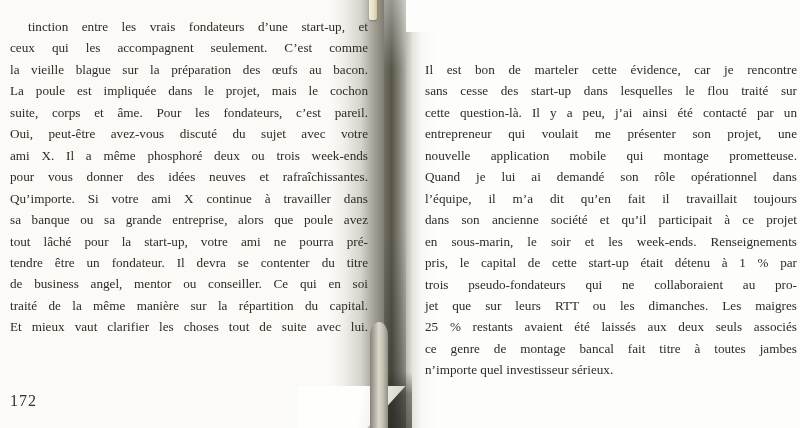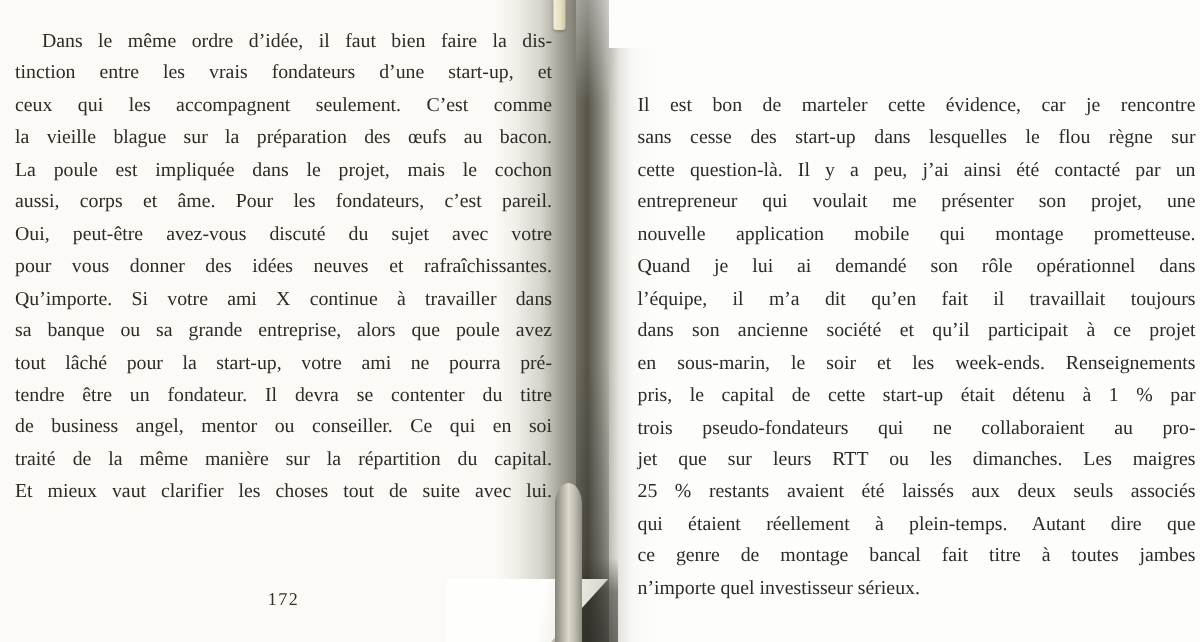--- a/index.html
+++ b/index.html
@@ -60,65 +60,64 @@
     line-height: 21.45px;
     z-index: 7;
   }
   .left-text  { left: 10px; top: 16px; width: 358px; }
   .right-text { left: 19px; top: 27px; width: 372px; }
   .line { text-align: justify; text-align-last: justify; }
   .left-text .line:first-child { text-indent: 18px; }
   .right-text .line:last-child { text-align-last: left; }
   .page-number {
     position: absolute; left: 10px; top: 392px; width: 358px; z-index: 7;
-    text-align: center; font-size: 12px; letter-spacing: 1px; color: #35322d;
+    font-size: 16px; letter-spacing: 1px; color: #35322d;
   }
 </style>
 </head>
 <body>
 
 <div class="scene">
 
   <div class="page page-left">
     <div class="text-block left-text">
-        <div class="line">Dans le même ordre d’idée, il faut bien faire la dis-</div>
         <div class="line">tinction entre les vrais fondateurs d’une start-up, et</div>
         <div class="line">ceux qui les accompagnent seulement. C’est comme</div>
         <div class="line">la vieille blague sur la préparation des œufs au bacon.</div>
         <div class="line">La poule est impliquée dans le projet, mais le cochon</div>
-        <div class="line">aussi, corps et âme. Pour les fondateurs, c’est pareil.</div>
+        <div class="line">suite, corps et âme. Pour les fondateurs, c’est pareil.</div>
         <div class="line">Oui, peut-être avez-vous discuté du sujet avec votre</div>
+        <div class="line">ami X. Il a même phosphoré deux ou trois week-ends</div>
         <div class="line">pour vous donner des idées neuves et rafraîchissantes.</div>
         <div class="line">Qu’importe. Si votre ami X continue à travailler dans</div>
         <div class="line">sa banque ou sa grande entreprise, alors que poule avez</div>
         <div class="line">tout lâché pour la start-up, votre ami ne pourra pré-</div>
         <div class="line">tendre être un fondateur. Il devra se contenter du titre</div>
         <div class="line">de business angel, mentor ou conseiller. Ce qui en soi</div>
         <div class="line">traité de la même manière sur la répartition du capital.</div>
         <div class="line">Et mieux vaut clarifier les choses tout de suite avec lui.</div>
       </div>
     <div class="page-number">172</div>
   </div>
 
   <div class="page page-right">
     <div class="text-block right-text">
         <div class="line">Il est bon de marteler cette évidence, car je rencontre</div>
-        <div class="line">sans cesse des start-up dans lesquelles le flou règne sur</div>
+        <div class="line">sans cesse des start-up dans lesquelles le flou traité sur</div>
         <div class="line">cette question-là. Il y a peu, j’ai ainsi été contacté par un</div>
         <div class="line">entrepreneur qui voulait me présenter son projet, une</div>
         <div class="line">nouvelle application mobile qui montage prometteuse.</div>
         <div class="line">Quand je lui ai demandé son rôle opérationnel dans</div>
         <div class="line">l’équipe, il m’a dit qu’en fait il travaillait toujours</div>
         <div class="line">dans son ancienne société et qu’il participait à ce projet</div>
         <div class="line">en sous-marin, le soir et les week-ends. Renseignements</div>
         <div class="line">pris, le capital de cette start-up était détenu à 1 % par</div>
         <div class="line">trois pseudo-fondateurs qui ne collaboraient au pro-</div>
         <div class="line">jet que sur leurs RTT ou les dimanches. Les maigres</div>
         <div class="line">25 % restants avaient été laissés aux deux seuls associés</div>
-        <div class="line">qui étaient réellement à plein-temps. Autant dire que</div>
         <div class="line">ce genre de montage bancal fait titre à toutes jambes</div>
         <div class="line">n’importe quel investisseur sérieux.</div>
       </div>
   </div>
 
   <div class="gutter"></div>
   <div class="gutter-bottom-shadow"></div>
   <div class="corner-fold"></div>
   <div class="pen"></div>
   <div class="ribbon"></div>

